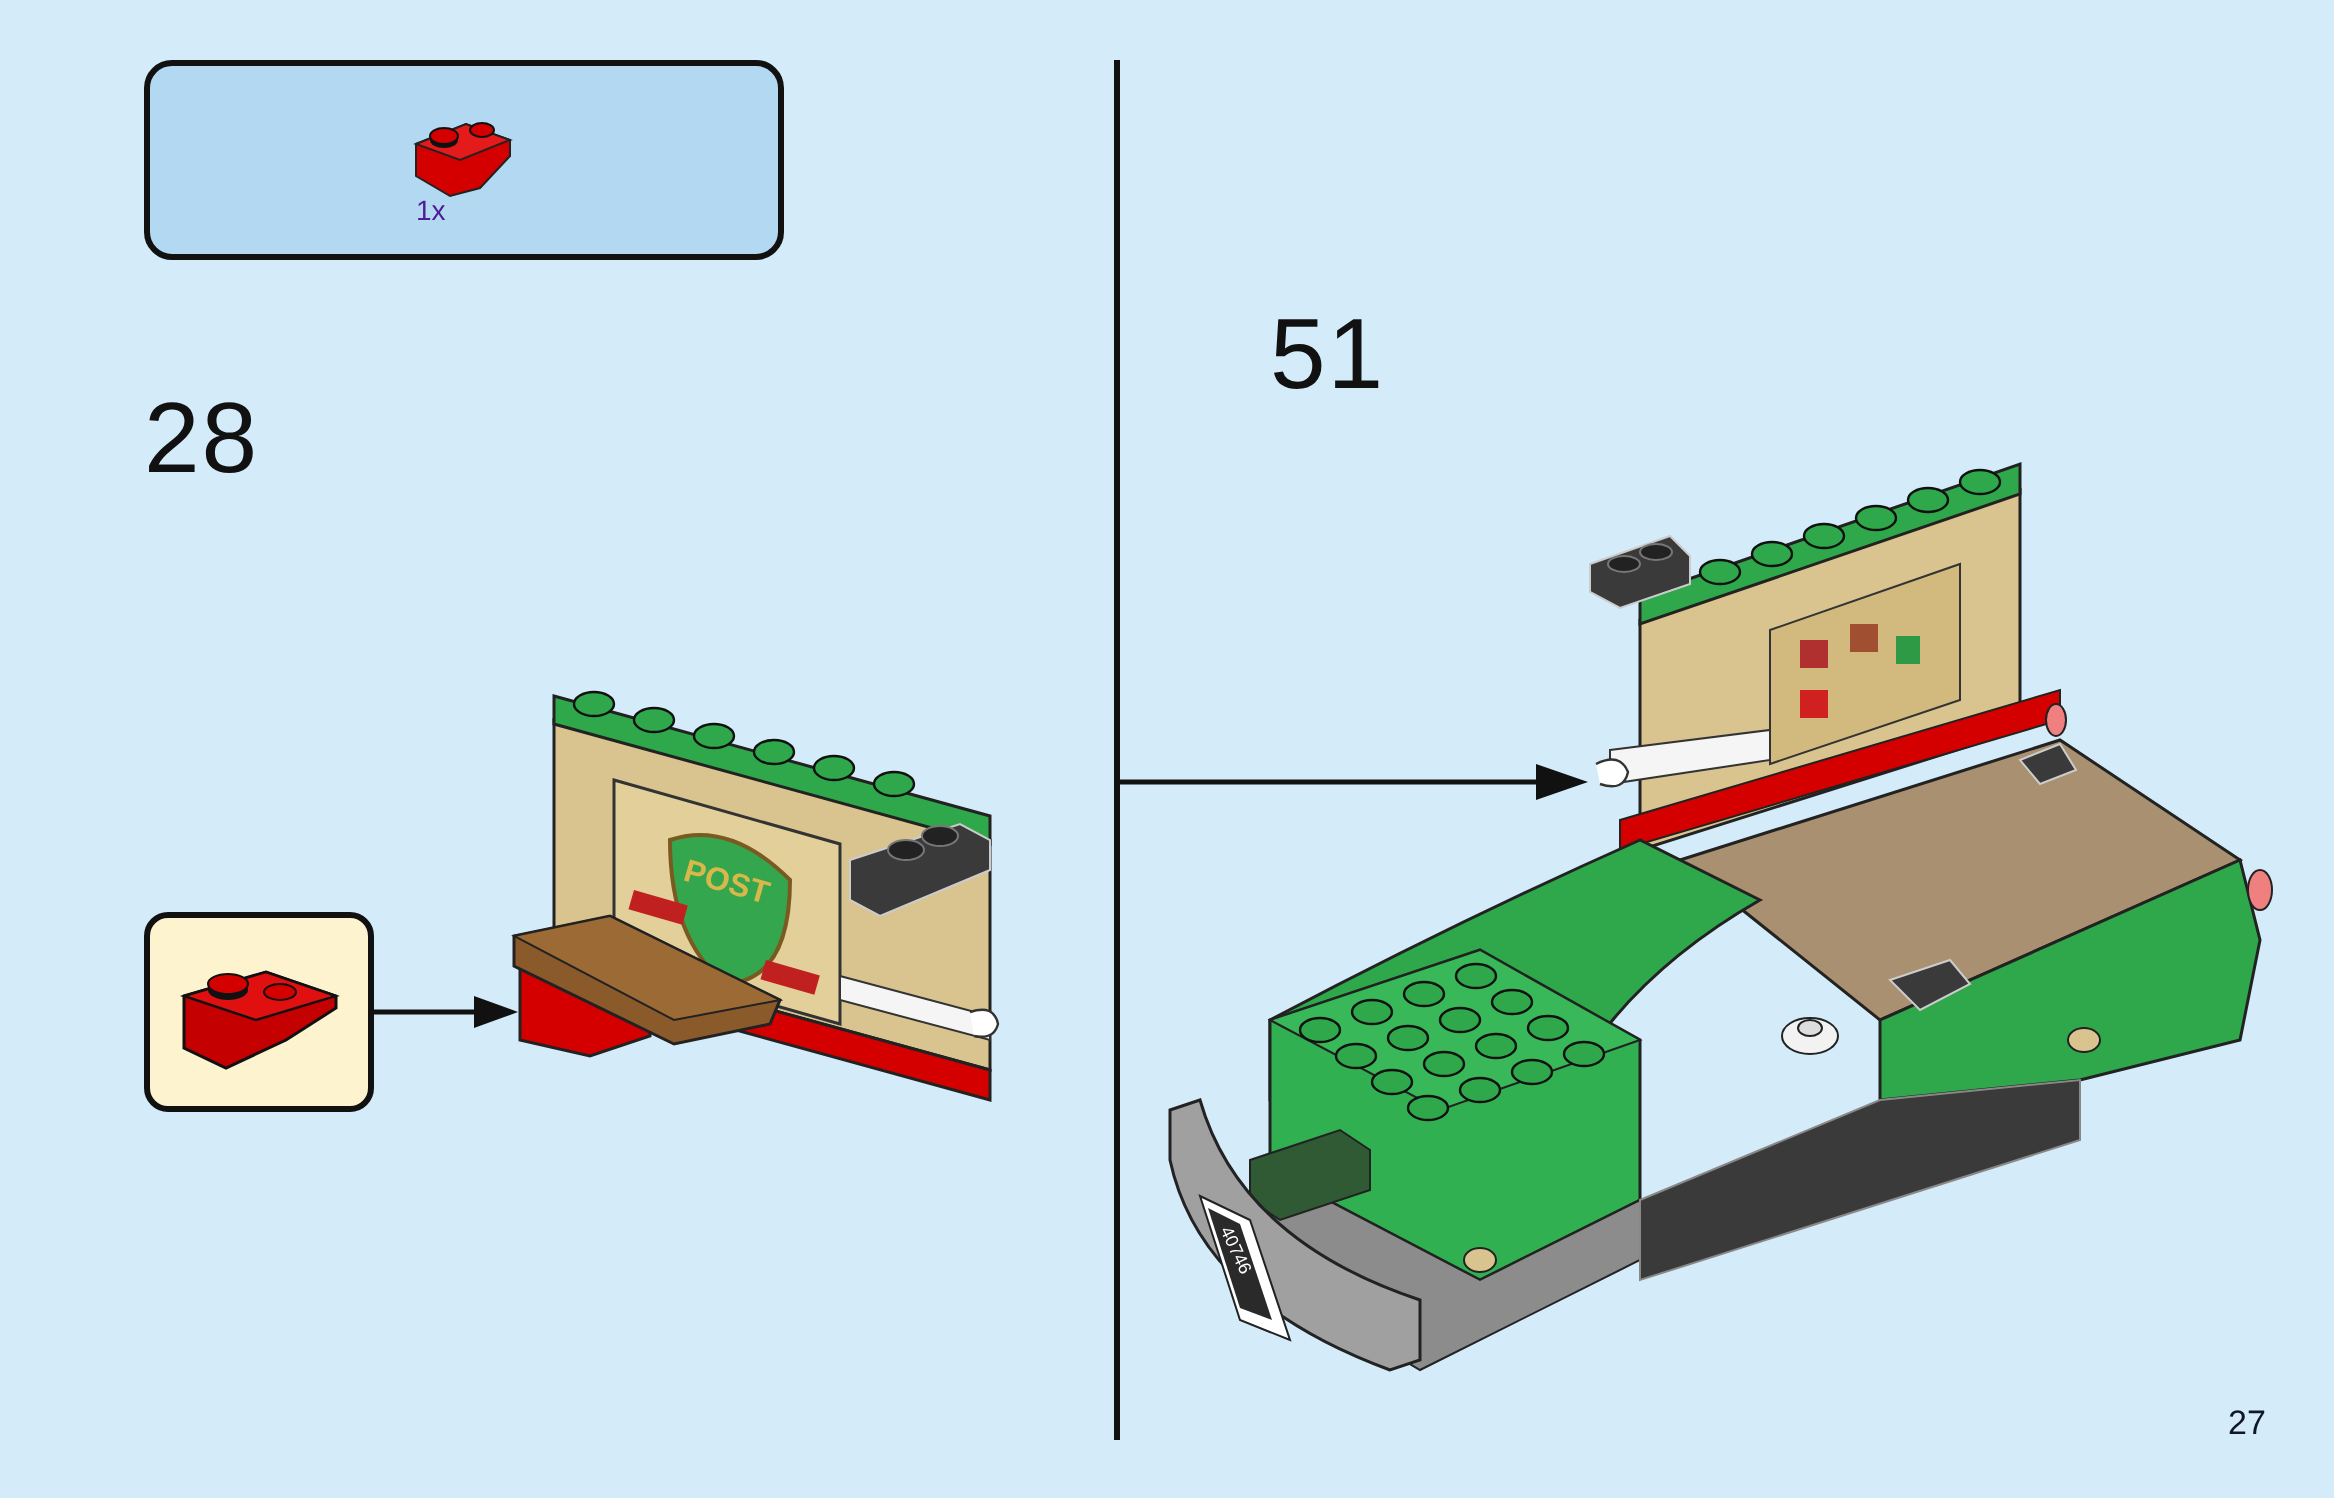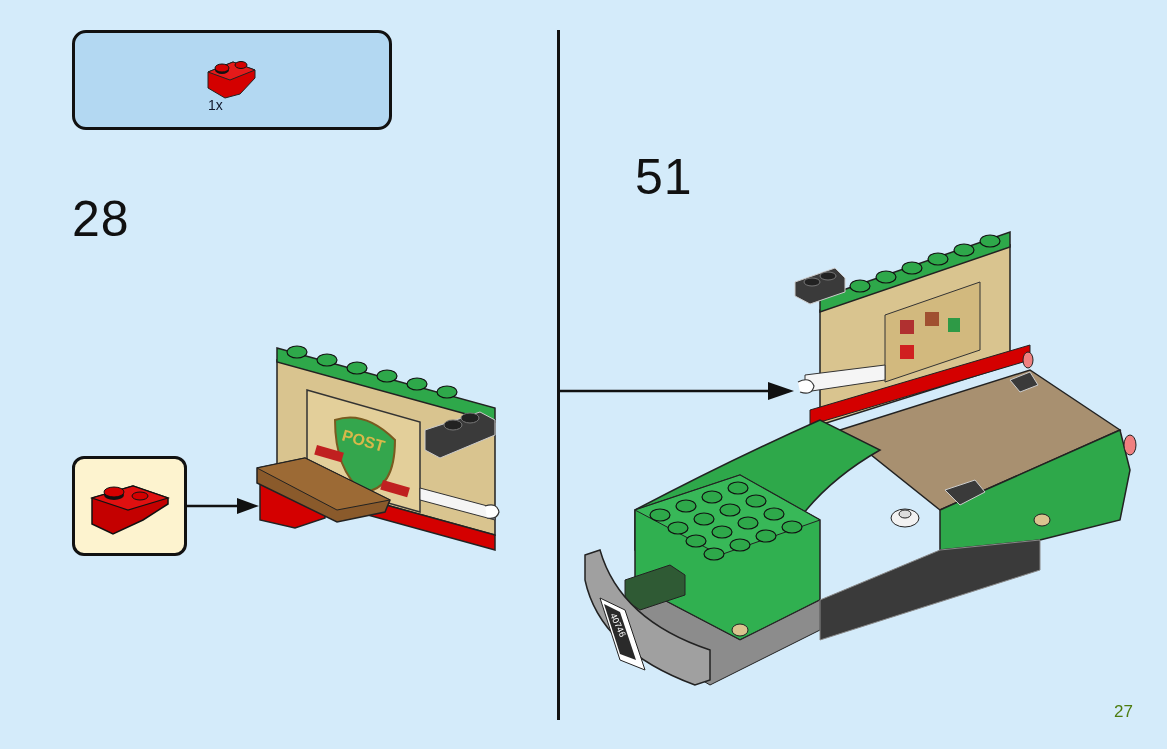--- a/index.html
+++ b/index.html
@@ -8,29 +8,29 @@
     background: #d4ebfa;
     position: relative; overflow: hidden;
     font-family: "Liberation Sans", sans-serif;
   }
   .abs { position: absolute; }
   .parts-callout {
     left: 72px; top: 30px; width: 320px; height: 100px;
     background: #b3d8f2; border: 3px solid #111; border-radius: 14px;
     box-sizing: border-box;
   }
-  .qty { left: 208px; top: 97px; font-size: 14px; color: #0f172a; }
+  .qty { left: 208px; top: 97px; font-size: 14px; color: #4c1d95; }
   .step-num { font-size: 50px; color: #111; letter-spacing: 1px; }
   .divider { left: 557px; top: 30px; width: 3px; height: 690px; background: #111; }
   .sub-callout {
     left: 72px; top: 456px; width: 115px; height: 100px;
     background: #fdf3cf; border: 3px solid #111; border-radius: 12px;
     box-sizing: border-box;
   }
-  .page-num { left: 1114px; top: 702px; font-size: 17px; color: #4d7c0f; }
+  .page-num { left: 1114px; top: 702px; font-size: 17px; color: #0f172a; }
   svg { position: absolute; overflow: visible; }
 </style>
 </head>
 <body>
 
 <div class="abs parts-callout"></div>
 <svg style="left:205px;top:50px;" width="60" height="50">
   <polygon points="3,22 28,12 50,20 50,28 35,44 20,48 3,38" fill="#d40000" stroke="#222" stroke-width="1"></polygon>
   <polygon points="3,22 28,12 50,20 25,30" fill="#e51a1a" stroke="#222" stroke-width="1"></polygon>
   <ellipse cx="17" cy="20" rx="7" ry="4" fill="#111"></ellipse>

